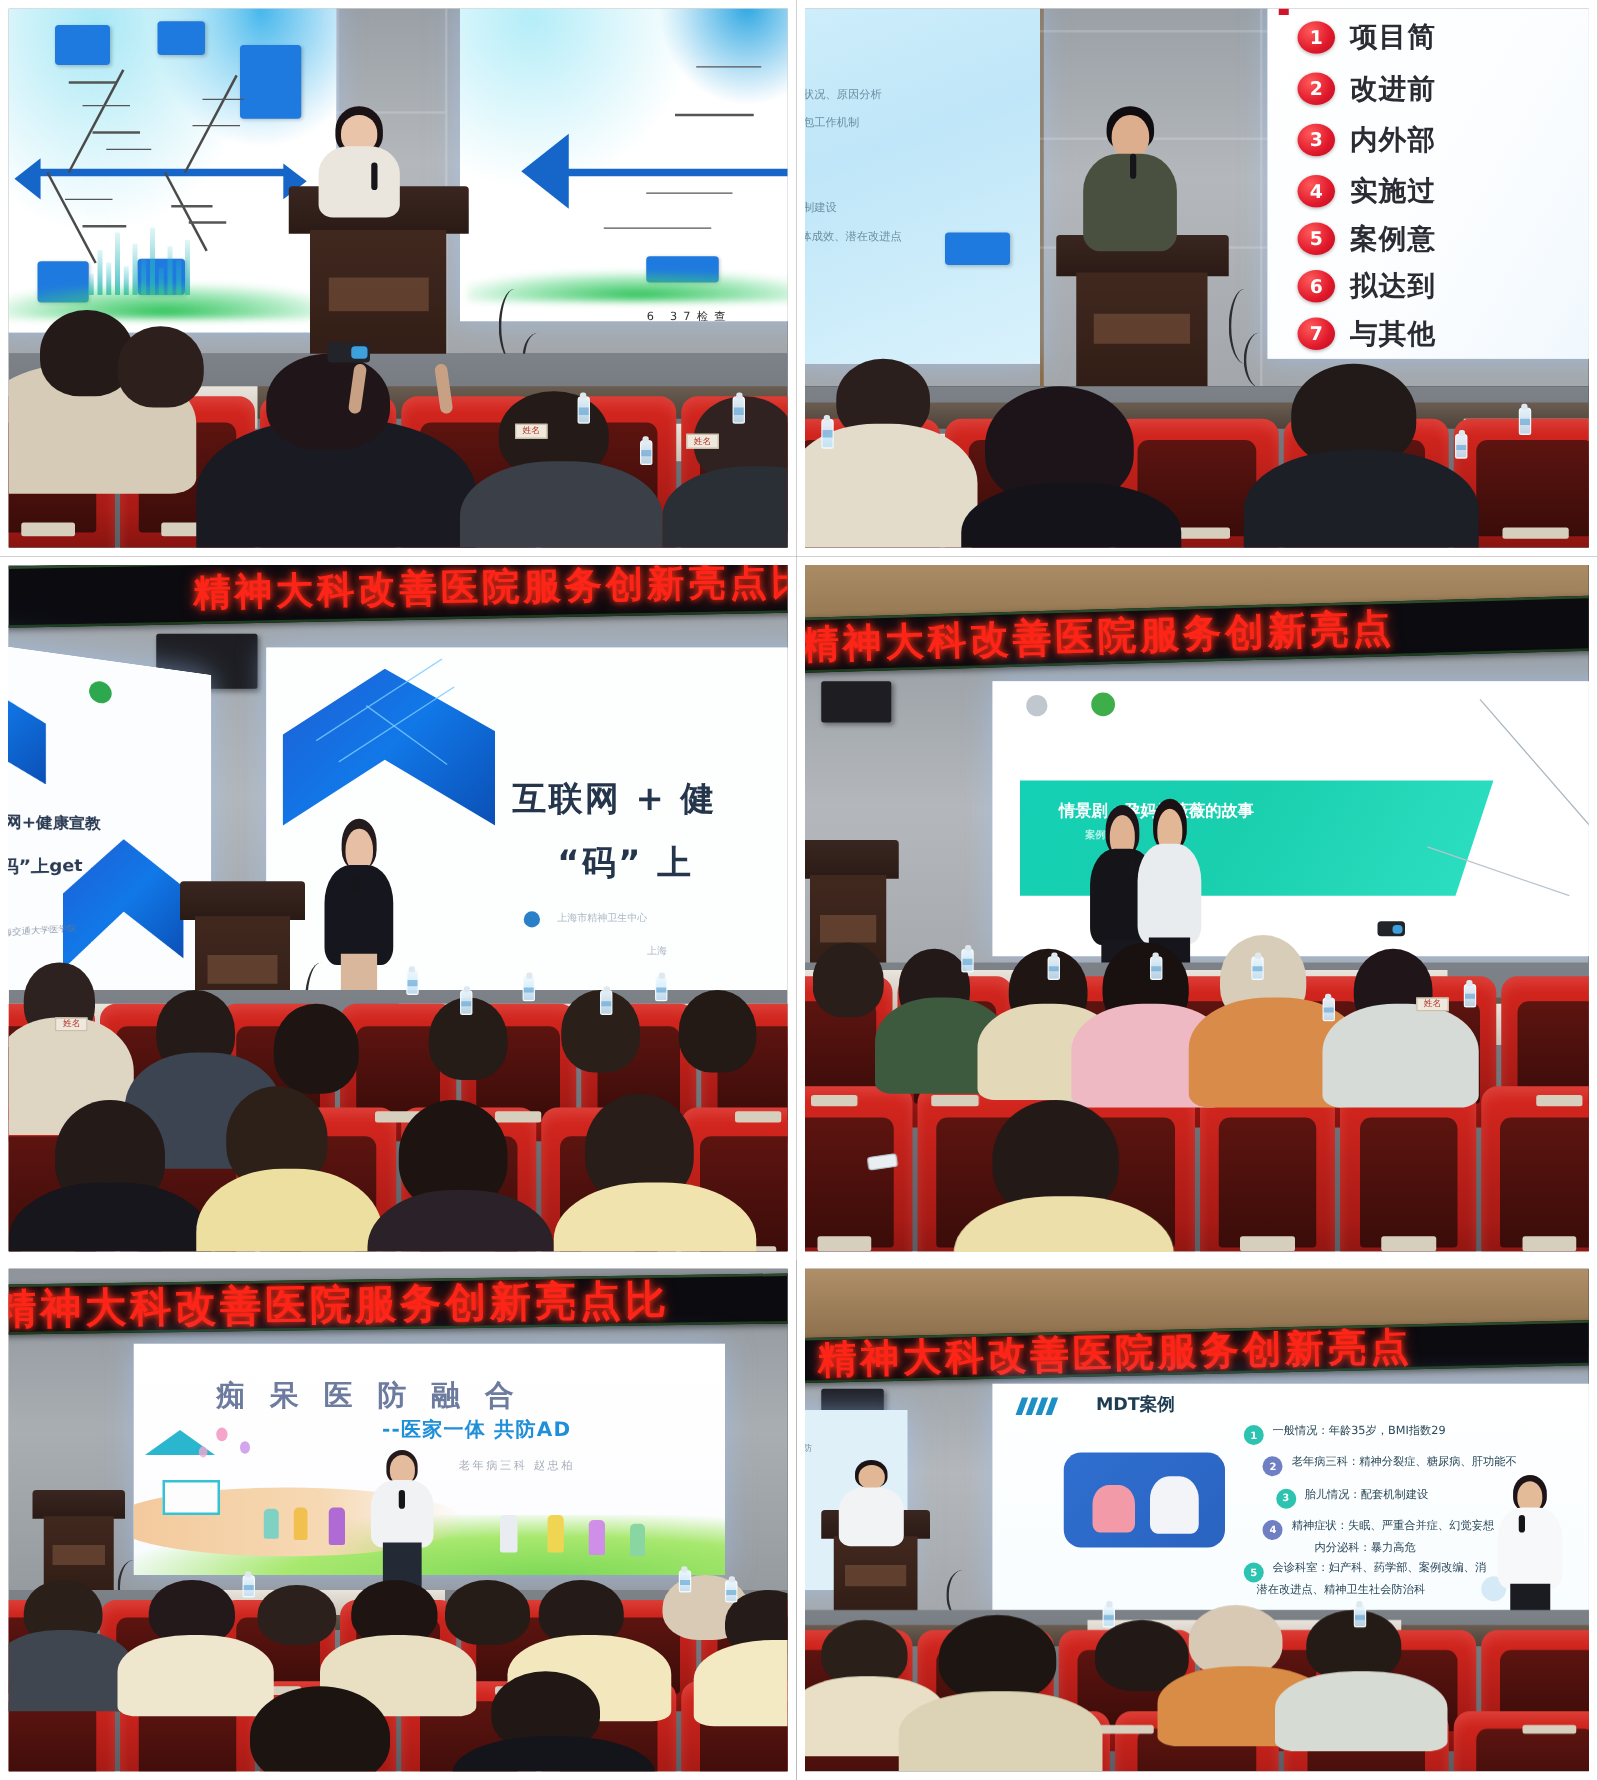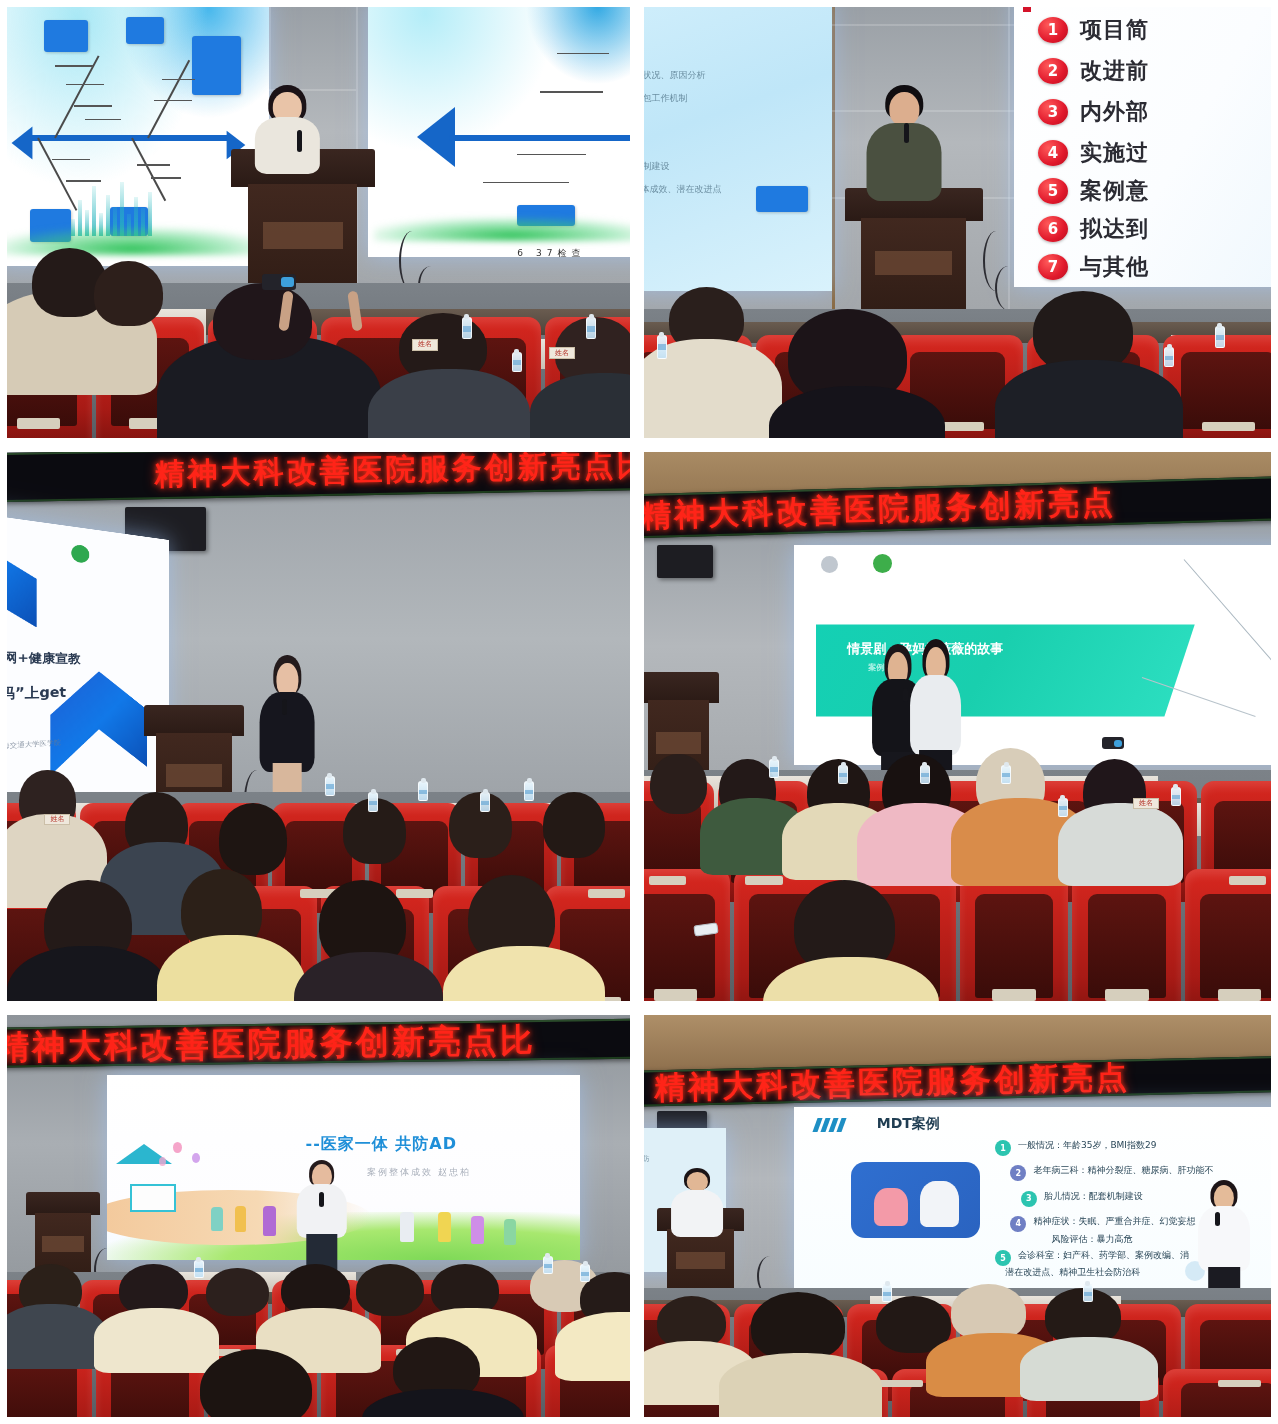--- a/index.html
+++ b/index.html
@@ -620,20 +620,34 @@
           <div class="slide-wash" style="background:#fcfdff;"></div>
           <div class="blue-chev" style="left:-18%;top:8%;width:52%;height:26%;"></div>
           <div class="blue-chev" style="left:40%;top:48%;width:48%;height:34%;"></div>
           <div class="logo-mark" style="left:50%;top:6%;width:16px;height:16px;background:#2ea84f;"></div>
           <div class="s-title" style="left:8%;top:41%;font-size:11px;color:#2a3a52;">互联网+健康宣教</div>
           <div class="s-sub" style="left:14%;top:52%;font-size:12px;color:#2a3a52;">“码”上get</div>
           <div class="s-auth" style="left:16%;top:70%;font-size:6px;color:#6d7b8e;">上海交通大学医学院</div>
         </div>
       </div>
 
+      <div class="screen" style="left:33%;top:12%;width:72%;height:52%;">
+        <div class="slide">
+          <div class="slide-wash" style="background:#fdfefe;"></div>
+          <div class="blue-chev" style="left:3%;top:6%;width:38%;height:44%;"></div>
+          <div class="chev-line" style="left:9%;top:26%;width:120px;transform:rotate(-33deg);"></div>
+          <div class="chev-line" style="left:13%;top:32%;width:110px;transform:rotate(-33deg);"></div>
+          <div class="chev-line" style="left:18%;top:16%;width:80px;transform:rotate(36deg);"></div>
+          <div class="s-title" style="left:44%;top:36%;font-size:27px;color:#24354c;letter-spacing:2px;">互联网 + 健</div>
+          <div class="s-sub" style="left:52%;top:54%;font-size:27px;color:#24354c;letter-spacing:2px;">“码” 上</div>
+          <div class="logo-mark" style="left:46%;top:74%;width:13px;height:13px;background:#2a7fc9;"></div>
+          <div class="s-auth" style="left:52%;top:74%;font-size:8px;color:#90a0b2;">上海市精神卫生中心</div>
+          <div class="s-auth" style="left:68%;top:83%;font-size:8px;color:#90a0b2;">上海</div>
+        </div>
+      </div>
 
       <div class="podium" style="left:22%;top:46%;width:16%;height:26%;">
         <div class="top"></div>
           <div class="body"></div>
           <div class="panel"></div>
           <div class="base"></div>
       </div>
 
       <div class="person" style="left:40%;top:37%;width:10%;height:28%;">
         <div class="hair" style="top:0;width:44%;height:26%;background:#241b1c;"></div>
@@ -875,22 +889,23 @@
     <div class="scene">
       <div class="wall" style="height:64%;background:linear-gradient(180deg,#8e949a 0%,#a9aeb3 50%,#969ba0 100%);"></div>
 
       <div class="led-banner" style="left:-4%;top:2%;width:112%;height:10%;transform:rotate(-0.8deg);">
         <div class="led-text" style="font-size:33px;margin-left:2%;">精神大科改善医院服务创新亮点比</div>
       </div>
 
       <div class="screen" style="left:16%;top:15%;width:76%;height:46%;">
         <div class="slide">
           <div class="slide-wash" style="background:linear-gradient(180deg,#ffffff 0%,#fdfdff 70%,#f6fbff 100%);"></div>
+          <div class="s-title" style="left:14%;top:14%;font-size:23px;letter-spacing:6px;color:#6d7c9e;">痴  呆  医  防  融  合</div>
           <div class="s-sub" style="left:42%;top:32%;font-size:16px;letter-spacing:1px;color:#1f8fd8;">--医家一体   共防AD</div>
-          <div class="s-auth" style="left:55%;top:49%;font-size:9px;color:#8b94a3;letter-spacing:2px;">案例整体成效    赵忠柏</div>
+          <div class="s-auth" style="left:55%;top:49%;font-size:9px;color:#8b94a3;letter-spacing:2px;">老年病三科    赵忠柏</div>
 
           <div class="grass" style="height:26%;"></div>
           <div class="path" style="left:-4%;bottom:8%;width:60%;height:30%;"></div>
           <div class="house" style="left:5%;bottom:26%;width:46px;height:28px;"></div>
           <div class="roof" style="left:2%;bottom:52%;"></div>
           <div class="balloon" style="left:14%;top:36%;width:9px;height:11px;background:#f38fbd;"></div>
           <div class="balloon" style="left:18%;top:42%;width:8px;height:10px;background:#c88ee8;"></div>
           <div class="balloon" style="left:11%;top:44%;width:7px;height:9px;background:#f2a8cf;"></div>
           <div class="kid" style="left:22%;bottom:16%;width:12px;height:24px;background:#7fd1c4;"></div>
           <div class="kid" style="left:27%;bottom:15%;width:11px;height:26px;background:#f1c04f;"></div>
@@ -1029,21 +1044,21 @@
             <div class="mdt-txt">老年病三科：精神分裂症、糖尿病、肝功能不</div>
           </div>
           <div class="mdt-row" style="left:44%;top:46%;">
             <div class="mdt-dot" style="background:#2cc4b0;">3</div>
             <div class="mdt-txt">胎儿情况：配套机制建设</div>
           </div>
           <div class="mdt-row" style="left:42%;top:60%;">
             <div class="mdt-dot" style="background:#6f7fc4;">4</div>
             <div class="mdt-txt">精神症状：失眠、严重合并症、幻觉妄想</div>
           </div>
-          <div class="mdt-txt" style="position:absolute;left:50%;top:70%;">风险评估：暴力高危</div>
+          <div class="mdt-txt" style="position:absolute;left:50%;top:70%;">内分泌科：暴力高危</div>
           <div class="mdt-row" style="left:39%;top:79%;">
             <div class="mdt-dot" style="background:#2cc4b0;">5</div>
             <div class="mdt-txt">会诊科室：妇产科、药学部、案例改编、消</div>
           </div>
           <div class="mdt-txt" style="position:absolute;left:41%;top:88%;">潜在改进点、精神卫生社会防治科</div>
 
           <div class="wm-logo" style="left:76%;bottom:4%;width:20px;height:20px;"></div>
         </div>
       </div>
 

